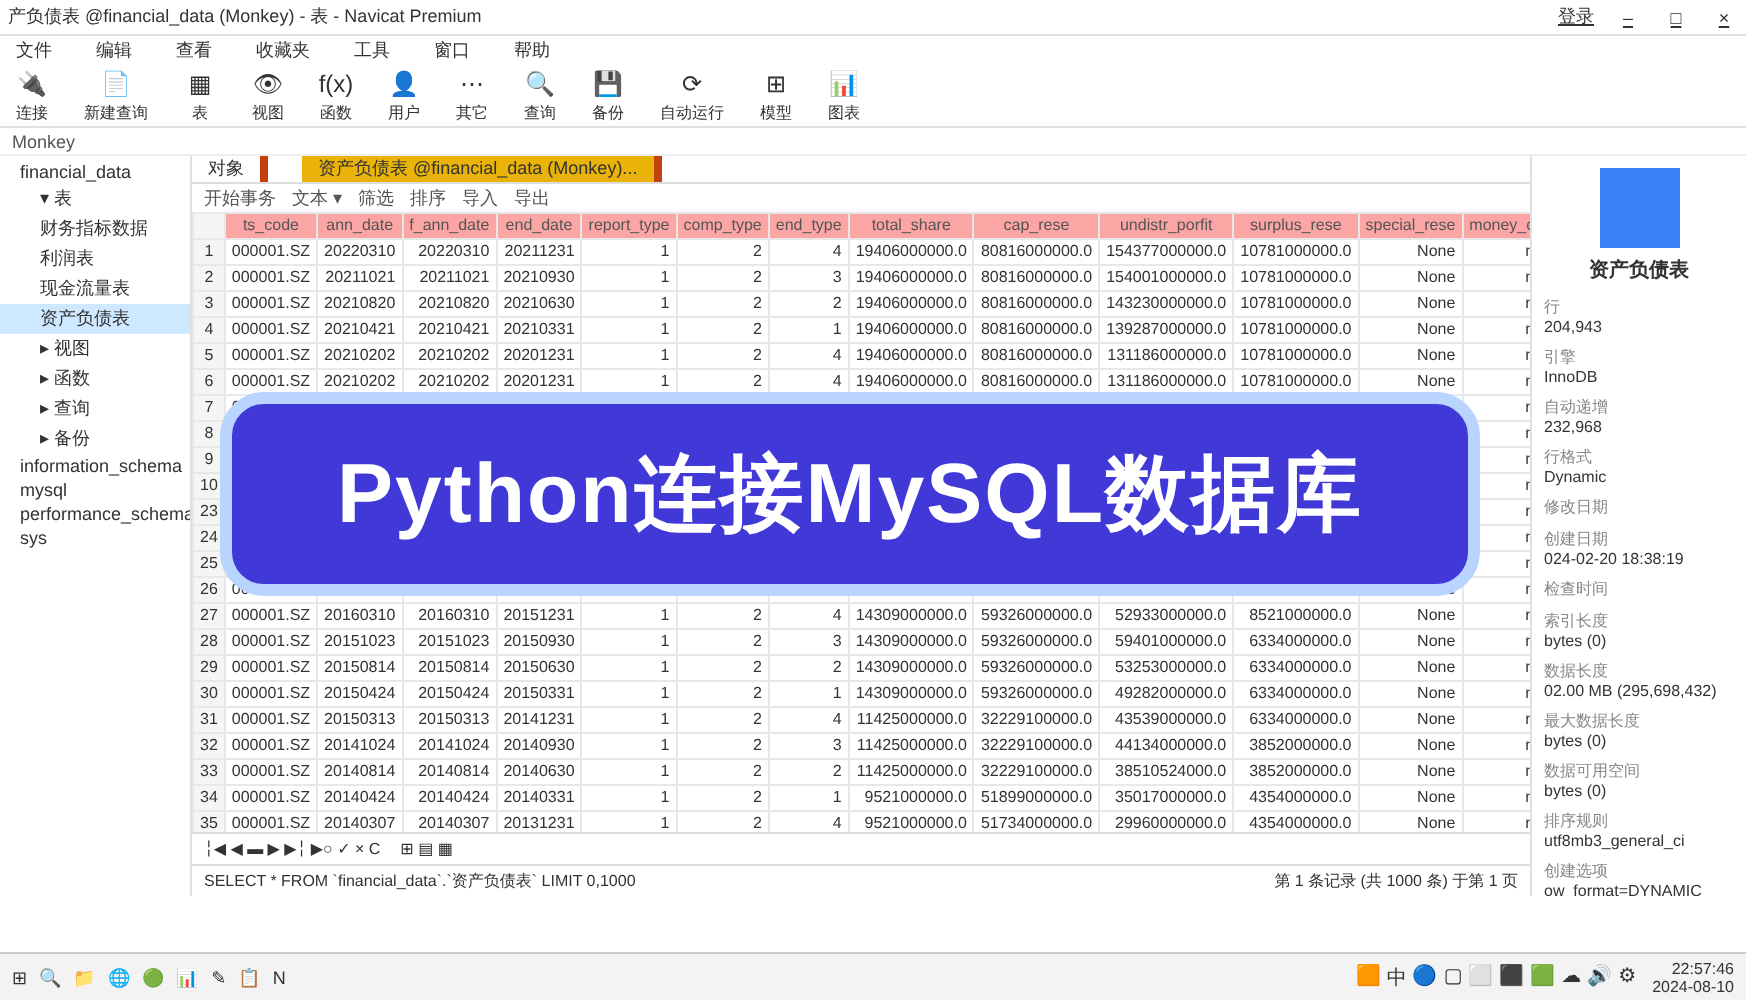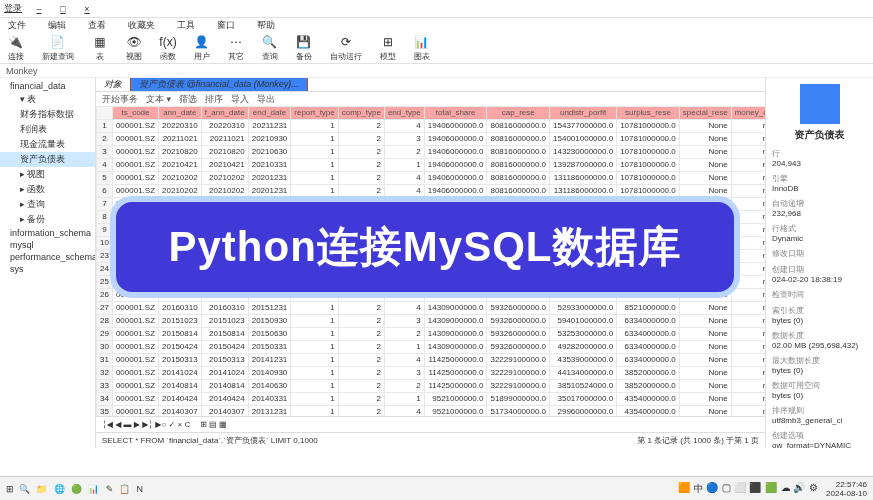--- a/index.html
+++ b/index.html
@@ -12,22 +12,22 @@
 .tool { display: flex; flex-direction: column; align-items: center; font-size: 8px; color: #333; gap: 1px; }
 .tool .ico { width: 16px; height: 16px; display: flex; align-items: center; justify-content: center; font-size: 12px; }
 .crumb { height: 14px; padding: 0 6px; font-size: 9px; color: #555; border-bottom: 1px solid #eee; display: flex; align-items: center; }
 .main { display: flex; height: 370px; }
 .sidebar { width: 96px; border-right: 1px solid #e0e0e0; overflow: hidden; font-size: 9px; padding: 2px 0; }
 .sidebar .node { padding: 1px 4px 1px 10px; white-space: nowrap; cursor: pointer; }
 .sidebar .node.child { padding-left: 20px; }
 .sidebar .node.sel { background: #cde8ff; }
 .center { flex: 1; display: flex; flex-direction: column; overflow: hidden; position: relative; }
 .tabs { height: 14px; display: flex; font-size: 9px; border-bottom: 1px solid #ddd; }
-.tab { padding: 0 8px; display: flex; align-items: center; border-right: 1px solid #c2410c; font-style: italic; }
-.tab.active { background: #3b82f6; }
+.tab { padding: 0 8px; display: flex; align-items: center; border-right: 4px solid #c2410c; }
+.tab.active { background: #eab308; margin-left: 17px; }
 .subbar { height: 14px; display: flex; gap: 8px; padding: 0 6px; font-size: 9px; align-items: center; color: #555; }
 .tblwrap { flex: 1; overflow: hidden; }
 table { border-collapse: collapse; font-size: 8px; width: 100%; }
 th, td { border: 1px solid #e8e8e8; padding: 1px 3px; white-space: nowrap; text-align: right; height: 10px; line-height: 10px; }
 th { background: #fca5a5; position: sticky; top: 0; text-align: center; font-weight: normal; color: #555; }
 td:first-child, th:first-child { text-align: center; width: 18px; background: #f5f5f5; }
 td:nth-child(2) { text-align: left; }
 .ftr { height: 16px; display: flex; font-size: 8px; align-items: center; padding: 0 6px; border-top: 1px solid #ddd; gap: 10px; }
 .right { width: 108px; border-left: 1px solid #e0e0e0; padding: 4px 6px; font-size: 8px; color: #555; overflow: hidden; }
 .right .bigico { width: 40px; height: 40px; background: #3b82f6; margin: 2px auto 4px; }
@@ -38,20 +38,23 @@
 .taskbar { position: absolute; left: 0; bottom: 0; width: 873px; height: 24px; background: #f3f3f3; border-top: 1px solid #ccc; display: flex; align-items: center; padding: 0 6px; font-size: 9px; gap: 8px; }
 .taskbar .spacer { flex: 1; }
 .taskbar .clock { text-align: right; font-size: 8px; line-height: 9px; }
 .tray { display: flex; gap: 3px; font-size: 10px; }
 .winbtn { width: 14px; text-align: center; }
 </style>
 </head>
 <body>
 
 <div class="titlebar">
+  <div class="t-left">
+      <span>产负债表 @financial_data (Monkey) - 表 - Navicat Premium</span>
+    </div>
   <div class="t-right">
     <span>登录</span>
     <span class="winbtn">–</span>
     <span class="winbtn">□</span>
     <span class="winbtn">×</span>
   </div>
 </div>
 
 <div class="menubar" id="menubar">
     <span>文件</span>

